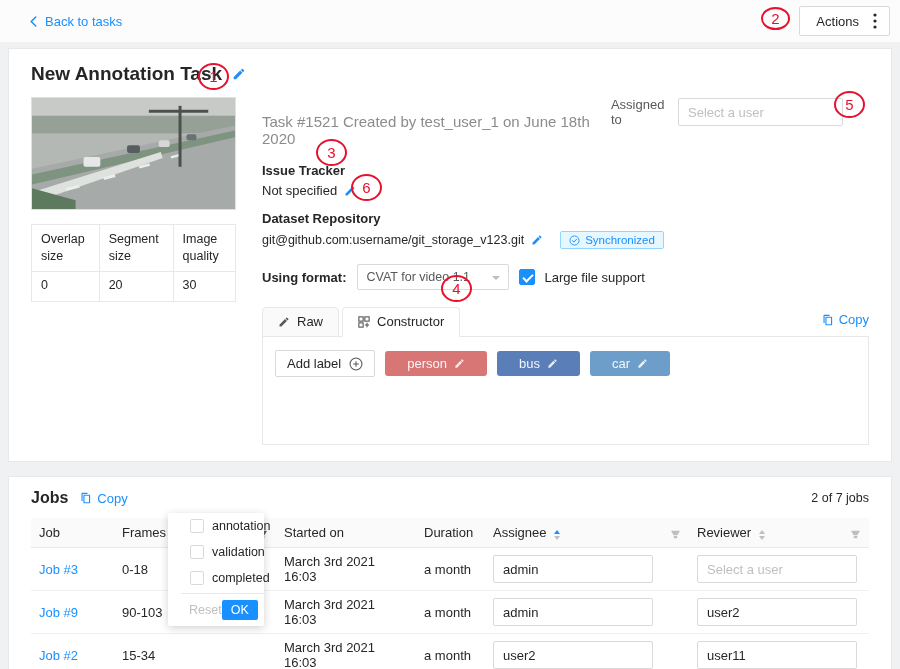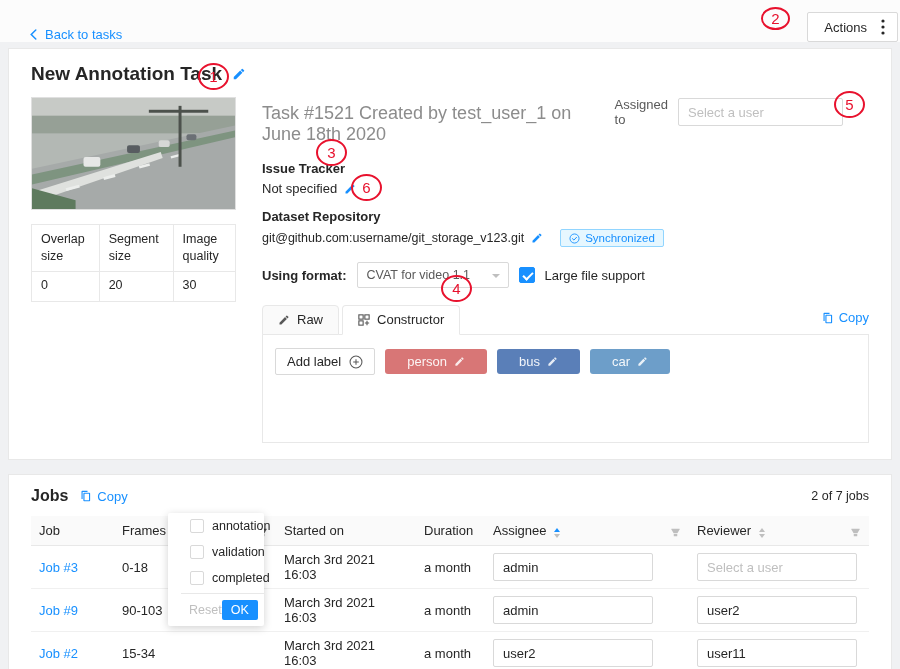--- a/index.html
+++ b/index.html
@@ -1,21 +1,21 @@
 <!DOCTYPE html>
 <html><head>
 <meta charset="utf-8">
 <style>
   * { margin:0; padding:0; box-sizing:border-box; }
   html,body { background:#e9eaec; }
   body { font-family:"Liberation Sans","DejaVu Sans",sans-serif; color:#262626; }
   .page { position:relative; width:900px; height:669px; background:#f0f1f3; overflow:hidden; margin:0 auto; }
 
   
-  .topbar { height:42px; background:#fcfcfc; display:flex; align-items:flex-end; justify-content:space-between; padding:0 2px 0 28px; }
+  .topbar { height:42px; background:#fcfcfc; display:flex; align-items:center; justify-content:space-between; padding:0 10px 0 28px; }
   .back-link { display:flex; align-items:center; gap:6px; color:#1890ff; font-size:13px; cursor:pointer; }
   .back-link svg { display:block; }
   .actions-btn { display:flex; align-items:center; gap:14px; background:#fff; border:1px solid #d9d9d9; border-radius:2px; padding:6px 12px 6px 16px; font-size:13px; color:#262626; cursor:pointer; }
 
   
   .card { background:#fff; border:1px solid #e8e8e8; margin:0 8px; }
   .task-card { margin-top:6px; padding:14px 22px 16px; }
   .jobs-card { margin-top:14px; padding:12px 22px 0; min-height:240px; }
 
   
@@ -28,21 +28,21 @@
   .left-col { width:205px; flex:0 0 205px; }
   .thumb { width:205px; height:113px; display:block; border:1px solid #e0e0e0; }
 
   .params-table { width:205px; border-collapse:collapse; margin-top:14px; font-size:12.5px; }
   .params-table th, .params-table td { border:1px solid #e8e8e8; padding:6px 9px; text-align:left; font-weight:400; color:#262626; vertical-align:top; }
   .params-table th { line-height:1.35; }
   .params-table td { height:30px; }
 
   .right-col { flex:1; min-width:0; }
   .meta-row { display:flex; justify-content:space-between; align-items:flex-start; }
-  .meta-text { font-size:18px; color:#8c8c8c; margin-top:6px; }
+  .meta-text { font-size:15px; color:#8c8c8c; margin-top:16px; }
   .assign-group { display:flex; align-items:center; gap:10px; margin-right:26px; }
   .assign-label { font-size:13px; color:#595959; }
   .ant-input { height:28px; border:1px solid #d9d9d9; border-radius:2px; padding:0 9px; font-size:13px; font-family:"Liberation Sans","DejaVu Sans",sans-serif; color:#262626; outline:none; background:#fff; }
   .ant-input::placeholder { color:#bfbfbf; }
   .assignee-top { width:165px; }
 
   .section-label { font-size:13px; font-weight:700; color:#262626; }
   .issue-block { margin-top:16px; }
   .value-row { display:flex; align-items:center; gap:7px; margin-top:5px; font-size:13px; }
   .repo-block { margin-top:13px; }

